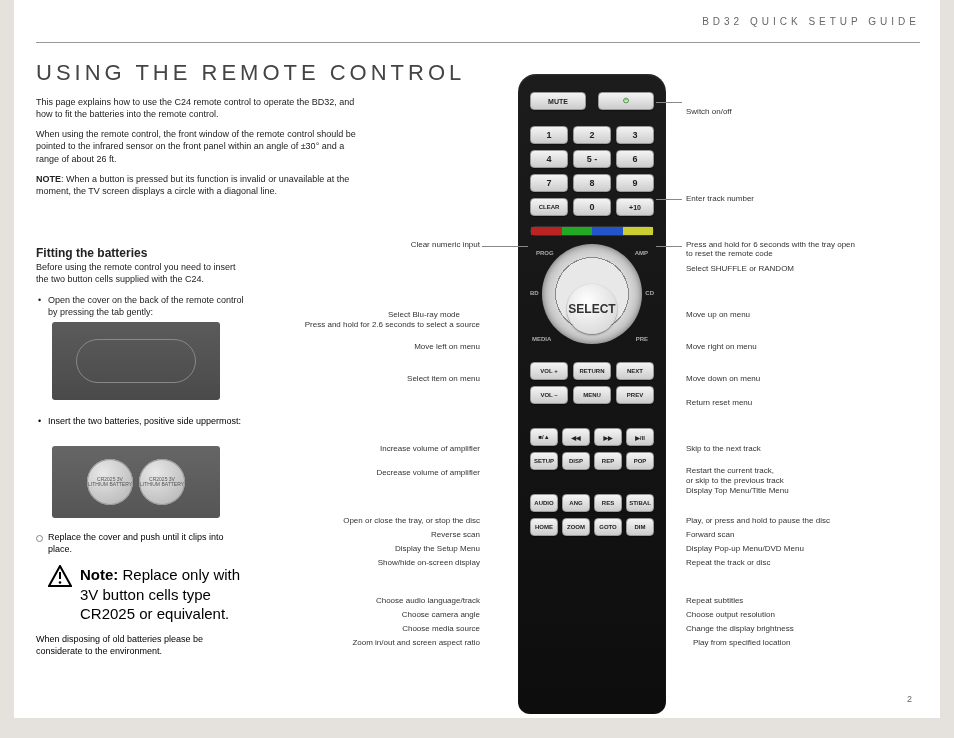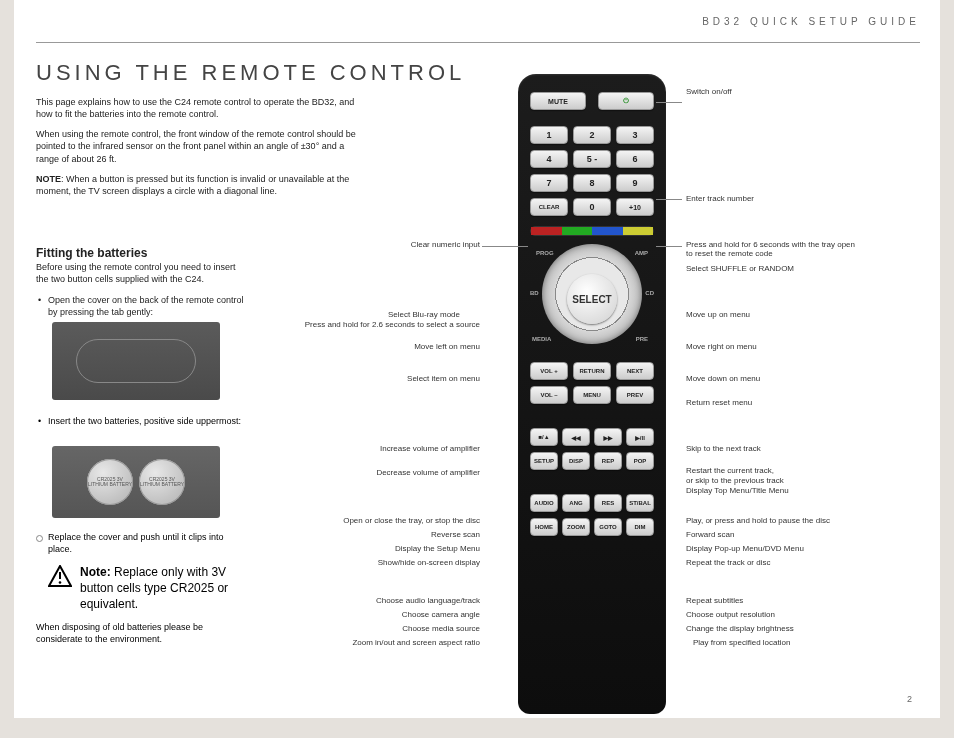--- a/index.html
+++ b/index.html
@@ -142,24 +142,24 @@
     display:flex;
   }
   .color-row div { flex:1; }
   .c-red{background:#b22;} .c-grn{background:#2a2;} .c-blu{background:#25c;} .c-yel{background:#cc3;}
   .nav-area{
     position:relative; height:100px; margin:8px 0;
   }
   .nav-ring{position:absolute; left:12px; top:0; width:100px; height:100px; border-radius:50%;
     background: radial-gradient(circle,#e8e8e8 36px,#888 36px,#888 37px,#d8d8d8 37px,#bbb 50px);
     box-shadow: inset 0 0 6px rgba(0,0,0,.4);}
-  .nav-center{position:absolute; left:37px; top:30px; width:50px; height:50px; border-radius:50%;
+  .nav-center{position:absolute; left:37px; top:40px; width:50px; height:50px; border-radius:50%;
     background: radial-gradient(circle at 40% 35%,#fff,#d0d0d0);
     display:flex; align-items:center; justify-content:center;
-    font-size:10px; font-weight:700; color:#333;
+    font-size:12px; font-weight:700; color:#333;
     box-shadow:0 1px 2px rgba(0,0,0,.5);}
   .corner-lbl{position:absolute; font-size:6px; font-weight:700; color:#aaa;}
   .four-row{display:flex; justify-content:space-between; margin-bottom:6px;}
   .four-row .rbtn{width:28px; font-size:6px;}
   .three-row{display:flex; justify-content:space-between; margin-bottom:6px;}
   .three-row .rbtn{width:38px;}
   .spacer{height:18px;}
 
   
   .label{position:absolute; font-size:8px; color:#333; white-space:nowrap;}
@@ -210,21 +210,21 @@
   <div class="fit3">
     <div class="bullet-open">Replace the cover and push until it clips into place.</div>
     <div class="note-row">
       <div class="warn-icon">
         <svg viewBox="0 0 24 22">
             <path d="M12 1 L23 21 L1 21 Z" fill="none" stroke="#000" stroke-width="2"></path>
             <line x1="12" y1="7" x2="12" y2="14" stroke="#000" stroke-width="2"></line>
             <circle cx="12" cy="17.5" r="1.3" fill="#000"></circle>
           </svg>
       </div>
-      <div style="font-size:12px; line-height:1.3;"><b>Note:</b><span> Replace only with 3V button cells type CR2025 or equivalent.</span></div>
+      <div style="font-size:15px; line-height:1.3;"><b>Note:</b><span> Replace only with 3V button cells type CR2025 or equivalent.</span></div>
     </div>
     <div class="dispose">When disposing of old batteries please be considerate to the environment.</div>
   </div>
 
   <div class="remote">
     <div class="btn-row">
       <div class="rbtn big">MUTE</div>
       <div class="rbtn big" style="color:#1a8a1a;">⏻</div>
     </div>
     <div class="gap"></div>
@@ -296,21 +296,21 @@
         <div class="rbtn">ST/BAL</div>
       </div>
     <div class="four-row">
         <div class="rbtn">HOME</div>
         <div class="rbtn">ZOOM</div>
         <div class="rbtn">GOTO</div>
         <div class="rbtn">DIM</div>
       </div>
   </div>
 
-  <div class="label" style="left:672px; top:87px;">Switch on/off</div>
+  <div class="label" style="left:672px; top:107px;">Switch on/off</div>
   <div class="label" style="left:672px; top:194px;">Enter track number</div>
   <div class="label" style="left:672px; top:240px; white-space:normal; width:170px;">Press and hold for 6 seconds with the tray open to reset the remote code</div>
   <div class="label" style="left:672px; top:264px;">Select SHUFFLE or RANDOM</div>
   <div class="label" style="left:672px; top:310px;">Move up on menu</div>
   <div class="label" style="left:672px; top:342px;">Move right on menu</div>
   <div class="label" style="left:672px; top:374px;">Move down on menu</div>
   <div class="label" style="left:672px; top:398px;">Return reset menu</div>
   <div class="label" style="left:672px; top:444px;">Skip to the next track</div>
   <div class="label" style="left:672px; top:466px;">Restart the current track,</div>
   <div class="label" style="left:672px; top:476px;">or skip to the previous track</div>

